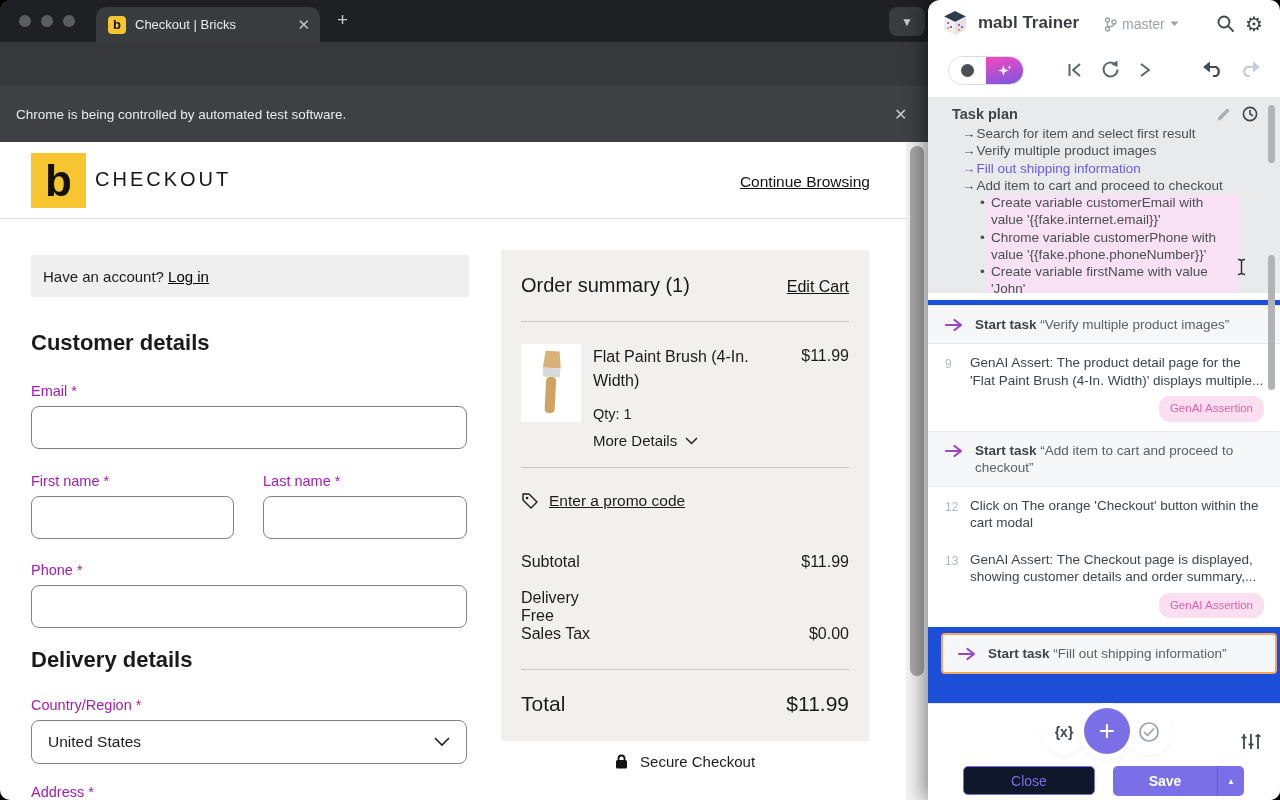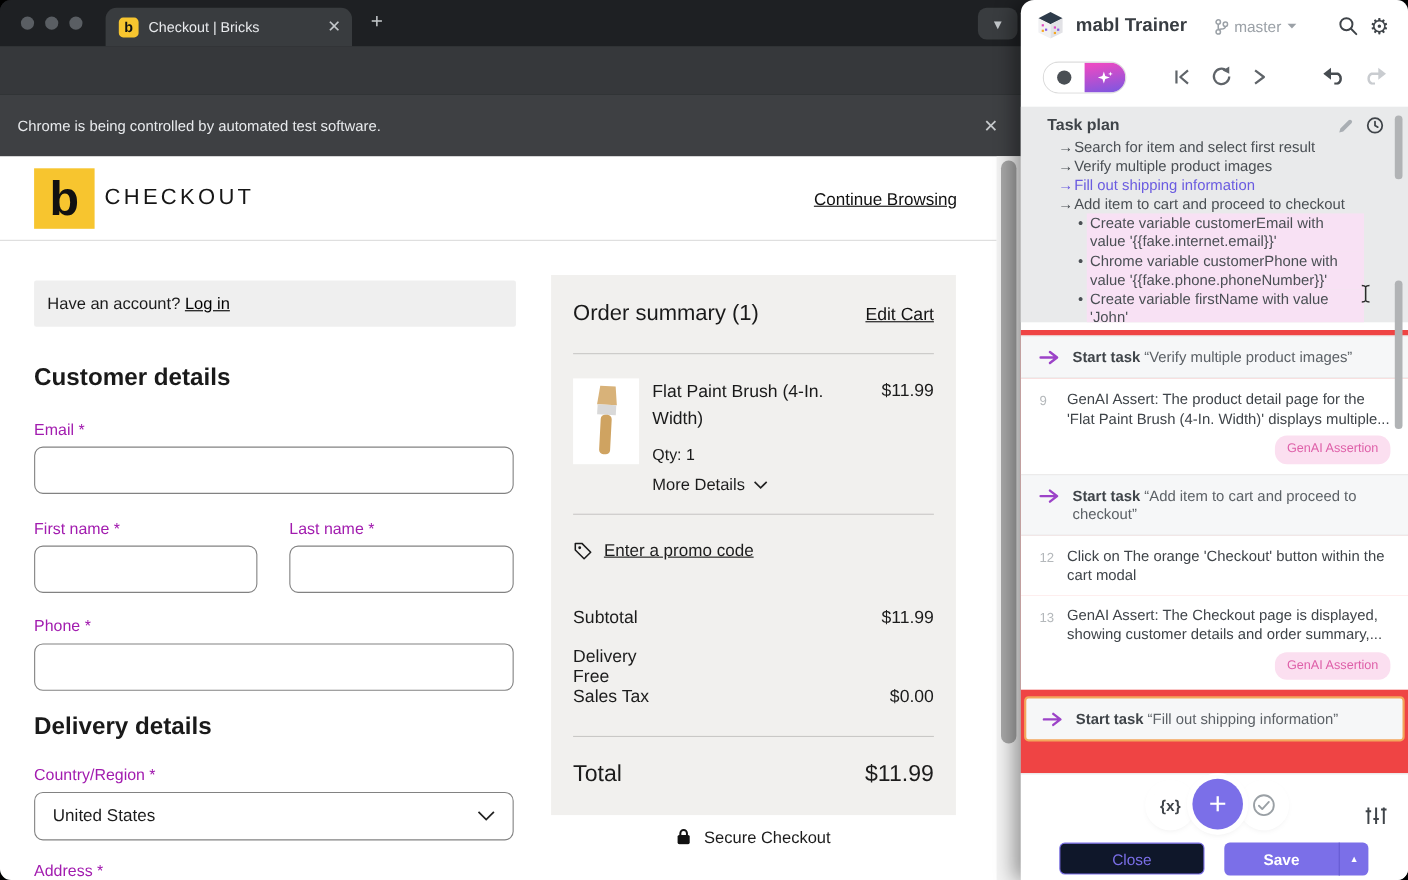--- a/index.html
+++ b/index.html
@@ -76,25 +76,25 @@
   .tp-pencil { position:absolute; left:288px; top:10px; }
   .tp-clock { position:absolute; left:314px; top:9px; }
   .tp-thumb { position:absolute; right:5px; top:8px; width:7px; height:58px; border-radius:4px; background:#b1b3b5; }
   #tp-lines { position:absolute; left:34px; top:28px; width:290px; font-size:13.5px; line-height:17.3px; color:#4a4f54; }
   .tp-line.active { color:#6a5be0; }
   .tp-arrow { margin-right:1px; }
   #tp-subs { position:absolute; left:0; top:97px; width:352px; font-size:13.5px; line-height:17.3px; color:#4a4f54; }
   .tp-sub { position:relative; }
   .tp-dot { position:absolute; left:52px; top:0; }
   .tp-subtext { display:block; margin-left:60px; width:252px; background:#f8e1f4; padding:0 3px; }
-  .m-steps { position:absolute; left:0; top:300px; width:352px; height:403px; background:#ef4444; overflow:hidden; padding-top:5px; }
+  .m-steps { position:absolute; left:0; top:300px; width:352px; height:403px; background:#1d4ed8; overflow:hidden; padding-top:5px; }
   .step-task { background:#f6f7f8; border-top:1px solid #e9e9e9; border-bottom:1px solid #e9e9e9; padding:10px 16px; display:flex; gap:11px; font-size:13.5px; line-height:17px; color:#5c6166; }
   .step-task b { color:#3f4449; }
   .st-arrow { width:20px; height:14px; flex:none; margin-top:2px; }
-  .step-task.selected { margin:6px 3px 0 3px; border:2px solid #f3a75c; border-radius:4px; padding:10px 14px; }
+  .step-task.selected { margin:6px 3px 0 13px; border:2px solid #f3a75c; border-radius:4px; padding:10px 14px; }
   .step-item { position:relative; background:#fff; padding:10px 16px 9px 42px; font-size:13.5px; line-height:17.5px; color:#3f4449; }
   .step-num { position:absolute; left:17px; top:12px; font-size:12px; color:#b4b8bb; }
   .badge-row { text-align:right; margin-top:7px; }
   .genai-badge { display:inline-block; background:#fbdff0; color:#de5fa8; font-size:11.5px; padding:4px 11px; border-radius:11px; }
   .steps-thumb { position:absolute; right:5px; top:255px; width:7px; height:135px; border-radius:4px; background:#b1b3b5; }
   .m-bottom { position:absolute; left:0; top:703px; width:352px; height:97px; background:#fff; border-top:1px solid #e5e5e7; }
   .circ { position:absolute; border-radius:50%; display:flex; align-items:center; justify-content:center; box-shadow:0 0 0 5px #fff, 0 2px 8px rgba(0,0,0,.18); }
   .c-var { left:118px; top:10px; width:36px; height:36px; background:#fff; font-size:14px; font-weight:bold; color:#3f4449; }
   .c-add { left:156px; top:4px; width:46px; height:46px; background:#7b6fe8; color:#fff; font-size:28px; font-weight:300; z-index:2; }
   .c-check { left:203px; top:10px; width:36px; height:36px; background:#fff; }

